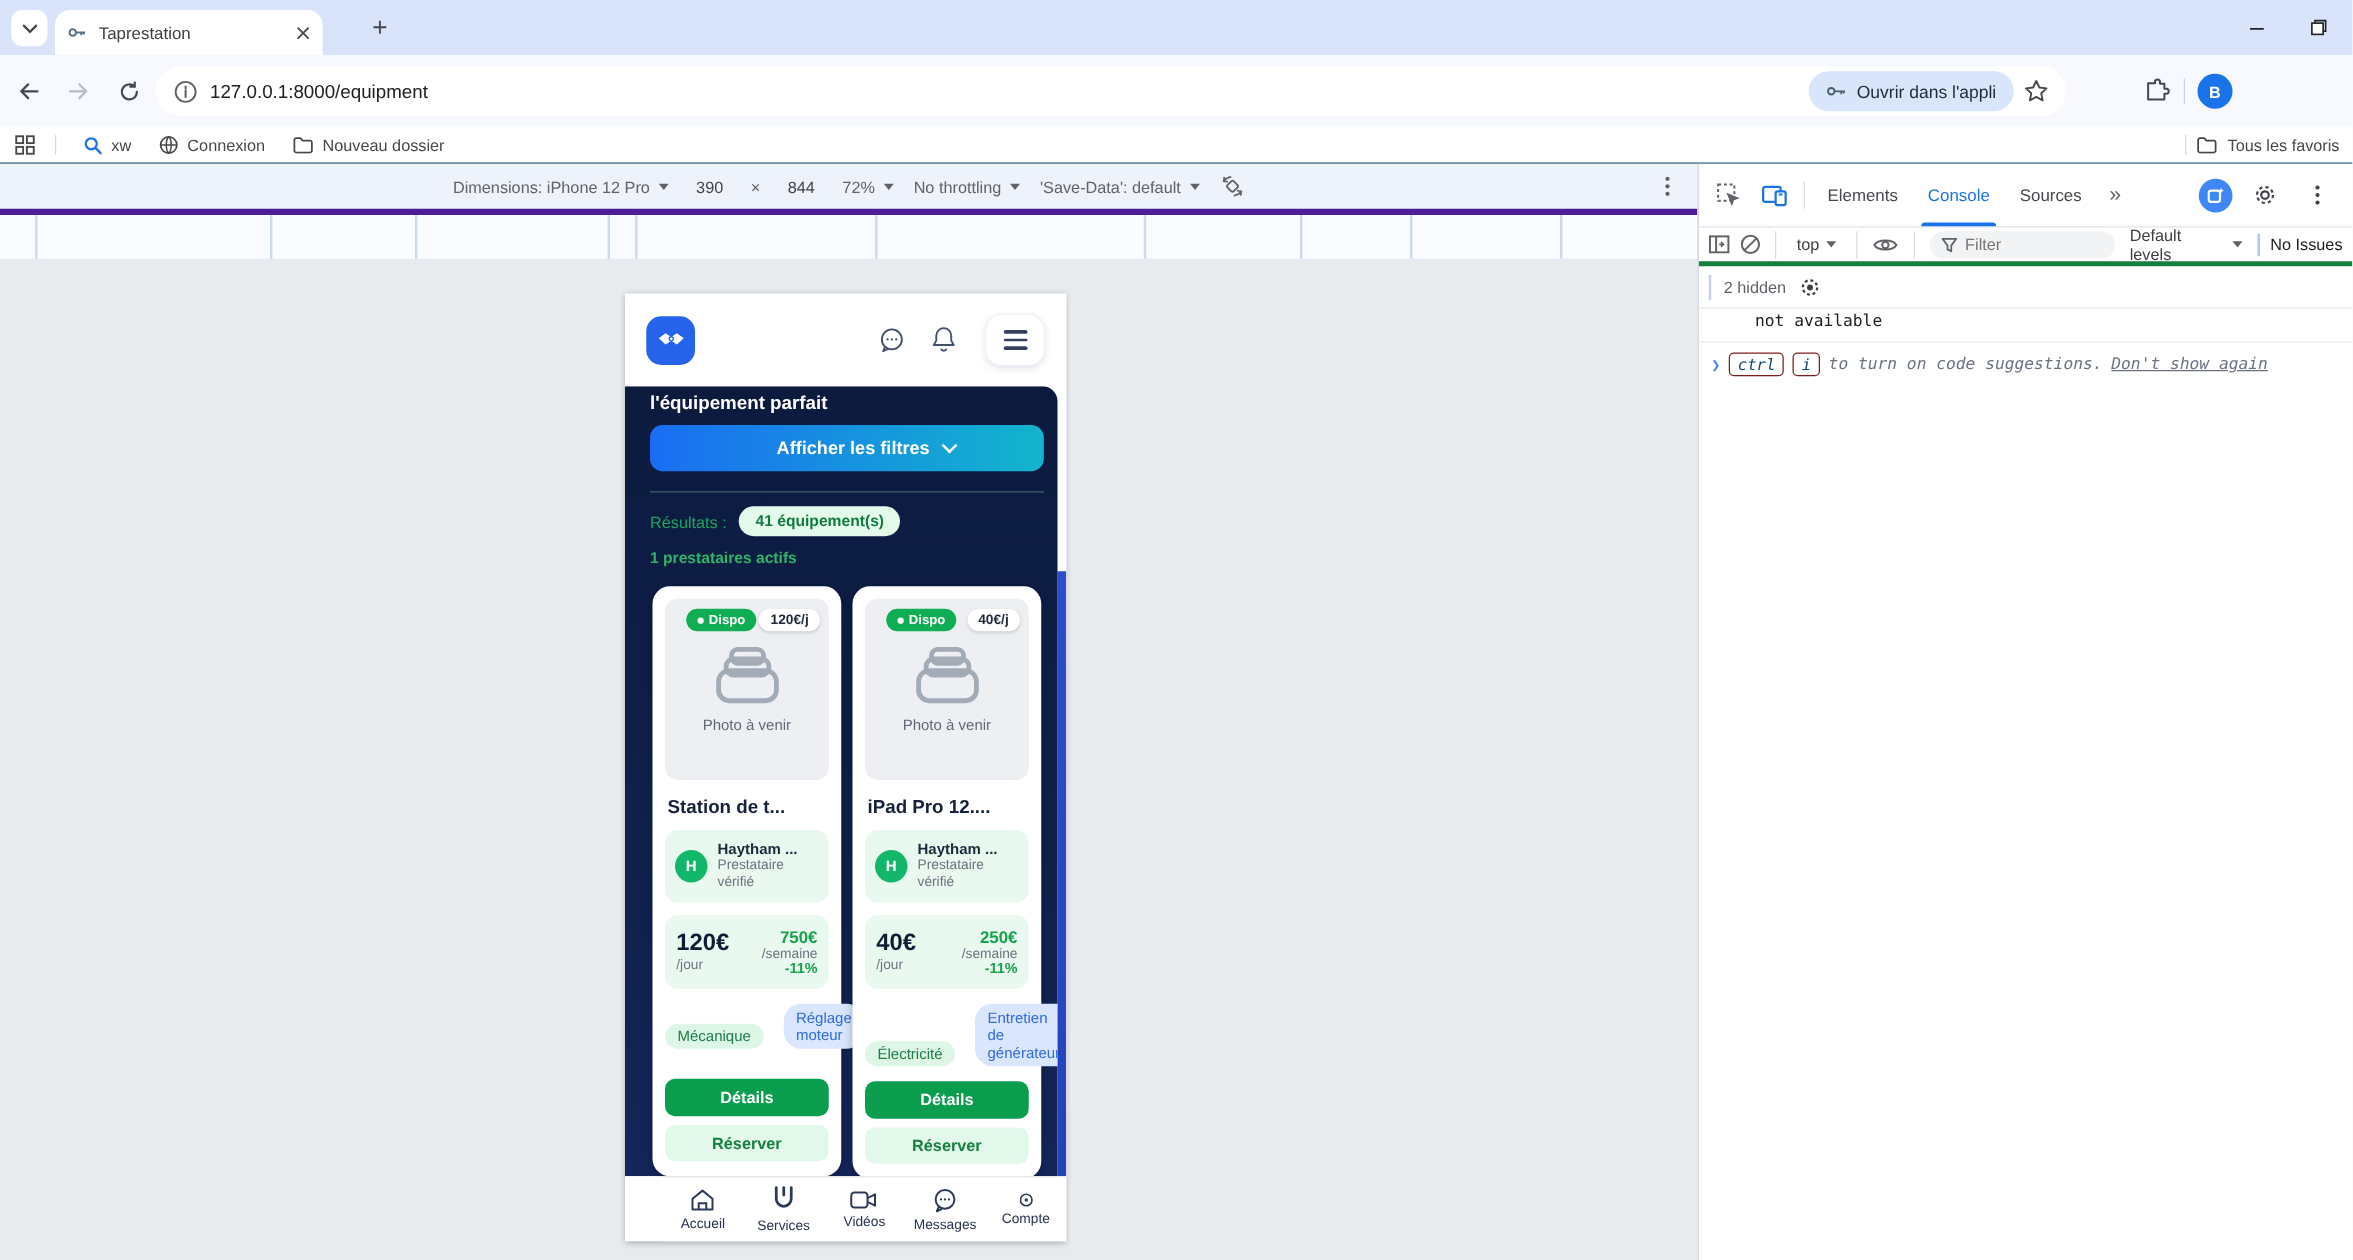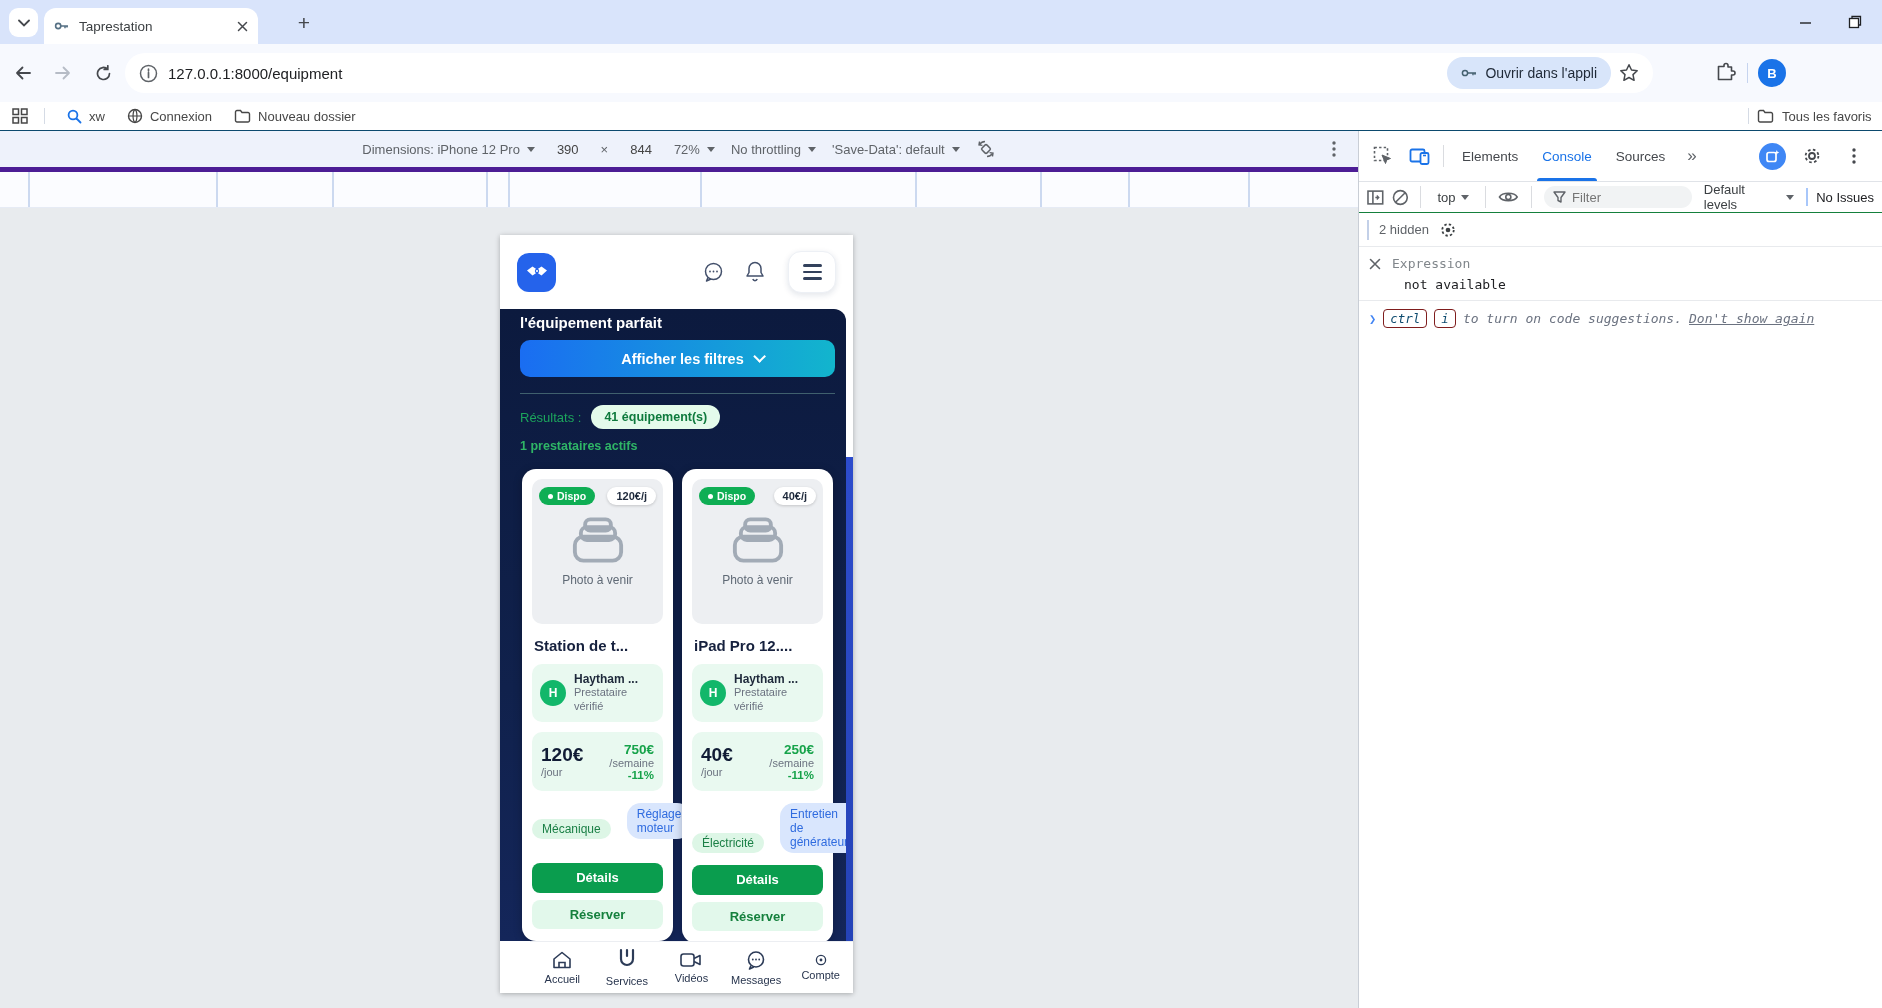--- a/index.html
+++ b/index.html
@@ -59,21 +59,21 @@
   .filters-chev { width:9px; height:9px; border-right:2.5px solid #fff; border-bottom:2.5px solid #fff; transform:rotate(45deg) translateY(-3px); }
   .hero-divider { border-top:1px solid #40606e; margin:16px 0 0; }
   .results-row { margin-top:11px; display:flex; align-items:center; gap:10px; }
   .results-label { color:#1ca55c; font-size:13px; }
   .results-badge { background:#e4fbeb; color:#0e7a3d; font-size:12.5px; font-weight:bold; border-radius:999px; padding:5px 13px; }
   .providers-active { margin-top:10px; color:#2fb566; font-size:12.5px; font-weight:bold; }
 
   .cards-row { margin-top:16px; margin-left:2px; display:flex; gap:9px; align-items:flex-start; }
   .eq-card { width:151px; background:#fff; border-radius:14px; padding:10px 10px 12px; box-shadow:0 2px 8px rgba(0,0,0,.25); }
   .photo { height:145px; background:#edeff2; border-radius:10px; position:relative; display:flex; flex-direction:column; align-items:center; justify-content:center; gap:9px; }
-  .badge-dispo { position:absolute; top:8px; left:7px; background:#0fae54; color:#fff; font-size:10.5px; font-weight:bold; border-radius:999px; padding:3px 9px; display:flex; align-items:center; gap:4px; }
+  .badge-dispo { position:absolute; top:8px; left:17px; background:#0fae54; color:#fff; font-size:10.5px; font-weight:bold; border-radius:999px; padding:3px 9px; display:flex; align-items:center; gap:4px; }
   .badge-dispo i { width:5px; height:5px; background:#fff; border-radius:50%; display:inline-block; }
   .badge-price { position:absolute; top:8px; right:7px; background:#fff; color:#1e293b; font-size:11px; font-weight:bold; border-radius:999px; padding:3px 9px; box-shadow:0 1px 3px rgba(0,0,0,.18); }
   .photo-label { color:#5f6975; font-size:12px; }
   .eq-title { margin:13px 2px 0; font-size:15px; font-weight:bold; color:#16213e; white-space:nowrap; overflow:hidden; }
   .provider-box { margin-top:10px; background:#e9f9f0; border-radius:10px; padding:8px; display:flex; gap:8px; align-items:center; }
   .prov-avatar { width:26px; height:26px; min-width:26px; border-radius:50%; background:#12b76a; color:#fff; font-size:12px; font-weight:bold; display:flex; align-items:center; justify-content:center; }
   .prov-name { font-size:12px; font-weight:bold; color:#1e293b; }
   .prov-status { font-size:11px; color:#6b7280; line-height:1.25; }
   .price-box { margin-top:10px; background:#e9f9f0; border-radius:10px; padding:10px 9px; display:flex; justify-content:space-between; align-items:center; }
   .price-day { font-size:19px; font-weight:bold; color:#111c35; }
@@ -98,21 +98,21 @@
   .dt-tabbar { height:51px; display:flex; align-items:center; border-bottom:1px solid #e0e3e8; padding:0 8px; gap:4px; }
   .dt-iconbtn { width:32px; height:32px; display:flex; align-items:center; justify-content:center; border-radius:4px; }
   .dt-vdiv { width:1px; height:22px; background:#dadce0; margin:0 4px; }
   .dt-tab { height:100%; display:flex; align-items:center; padding:0 10px; font-size:13.5px; color:#45484d; position:relative; }
   .dt-tab.active { color:#1a73e8; }
   .dt-tab.active::after { content:""; position:absolute; bottom:0; left:5px; right:5px; height:3px; background:#1a73e8; border-radius:3px 3px 0 0; }
   .dt-more { font-size:17px; color:#5f6368; padding:0 8px; letter-spacing:2px; }
   .dt-right { margin-left:auto; display:flex; align-items:center; gap:10px; padding-right:4px; }
   .ai-badge { width:27px; height:27px; border-radius:50%; background:#3f87f5; display:flex; align-items:center; justify-content:center; }
 
-  .dt-contoolbar { height:31px; border-bottom:1px solid #15803d; display:flex; align-items:center; padding:0 8px; gap:8px; font-size:13px; color:#3c4043; }
+  .dt-contoolbar { height:31px; border-bottom:4px solid #15803d; display:flex; align-items:center; padding:0 8px; gap:8px; font-size:13px; color:#3c4043; }
   .ct-sel { display:flex; align-items:center; gap:6px; padding:0 4px; }
   .filter-pill { width:150px; height:22px; background:#f1f3f4; border-radius:12px; display:flex; align-items:center; gap:6px; padding:0 9px; }
   .filter-pill input { border:none; background:transparent; outline:none; font-size:13px; color:#202124; width:100px; font-family:"Liberation Sans",sans-serif; }
   .issues-div { width:2px; height:18px; background:#a8c7fa; }
   .issues-label { white-space:nowrap; color:#202124; }
 
   .dt-infobar { height:34px; border-bottom:1px solid #e8eaed; display:flex; align-items:center; gap:10px; font-size:13px; color:#5f6368; padding-left:8px; }
   .info-accent { width:2px; height:20px; background:#c3d0e8; }
 
   .dt-messages { font-family:"DejaVu Sans Mono",monospace; font-size:13px; }
@@ -553,26 +553,20 @@
   <div class="dt-infobar">
     <div class="info-accent"></div>
     <span>2 hidden</span>
     <svg width="18" height="18" viewBox="0 0 20 20">
       <circle cx="10" cy="10" r="2.6" fill="#3c4043"></circle>
       <circle cx="10" cy="10" r="6.4" fill="none" stroke="#3c4043" stroke-width="2" stroke-dasharray="2.6 2.45"></circle>
     </svg>
   </div>
 
   <div class="dt-messages">
-    <div class="msg-row1">
-      <svg width="12" height="12" viewBox="0 0 12 12">
-          <path d="M1.5 1.5 L10.5 10.5 M10.5 1.5 L1.5 10.5" stroke="#5f6368" stroke-width="1.6" stroke-linecap="round"></path>
-        </svg>
-      <span>Expression</span>
-    </div>
     <div class="msg-row2">not available</div>
     <div class="msg-hint">
       <span class="hint-chevron">❯</span>
       <span class="keycap">ctrl</span>
       <span class="keycap">i</span>
       <span>to turn on code suggestions.</span>
       <span class="hint-link">Don't show again</span>
     </div>
   </div>
 </div>

